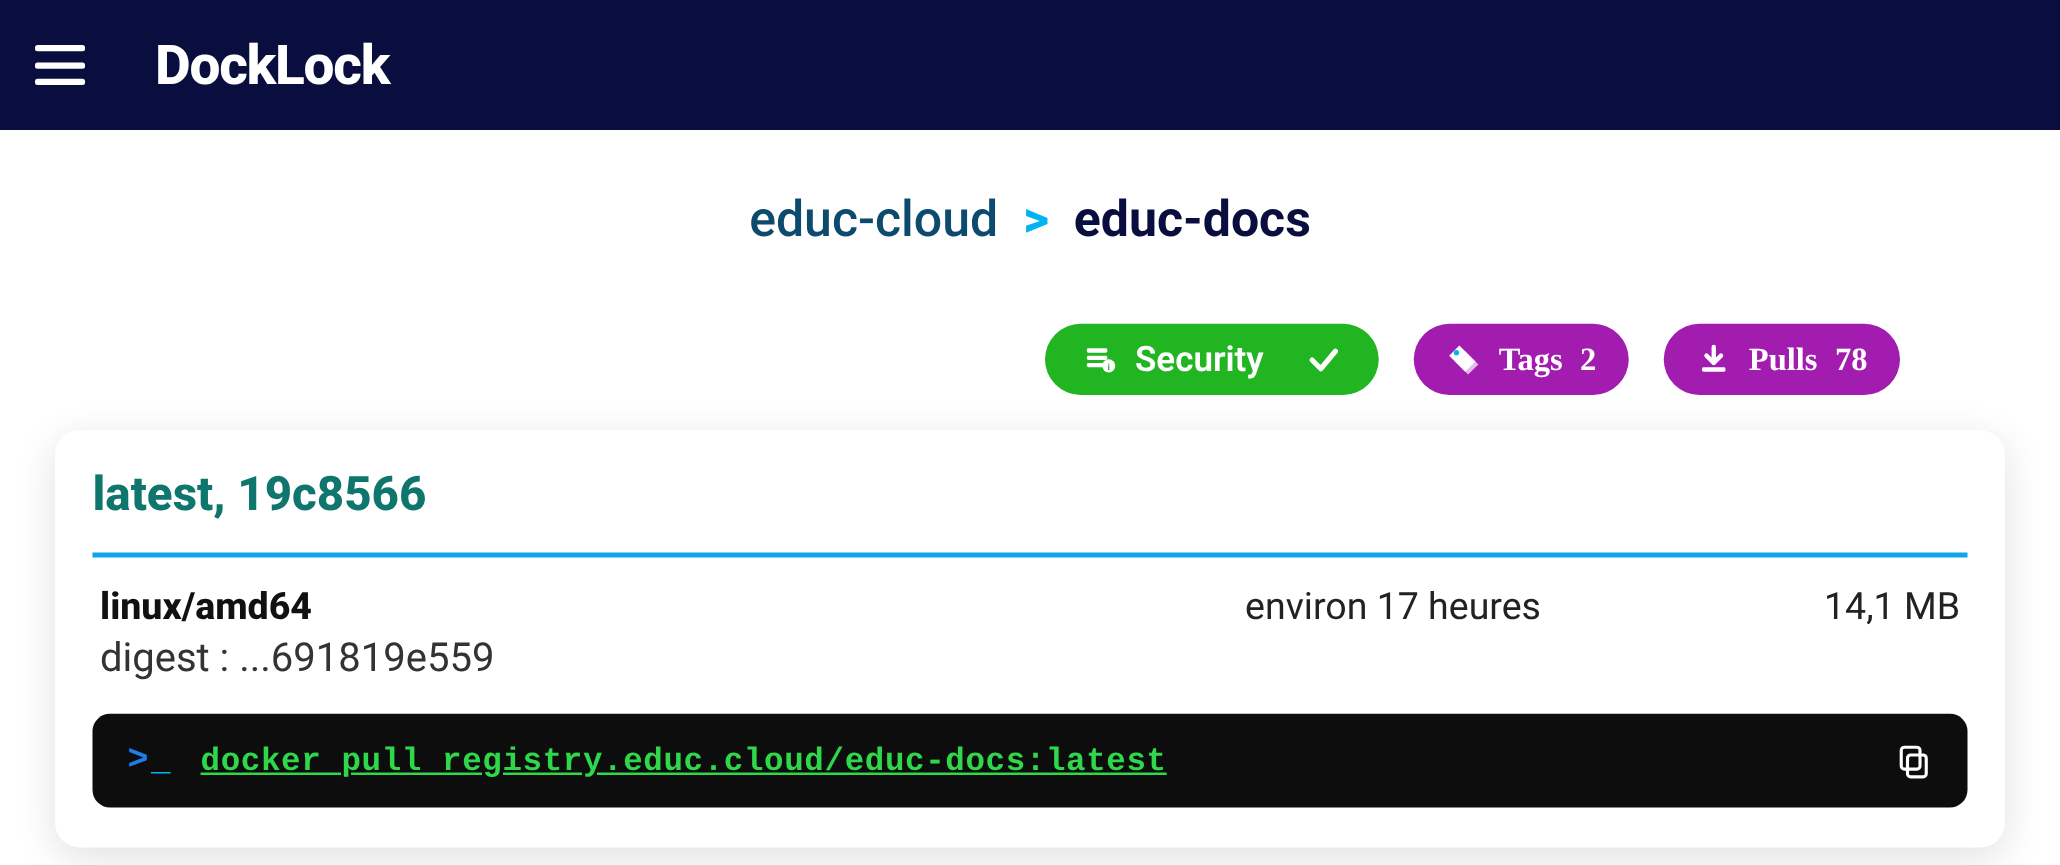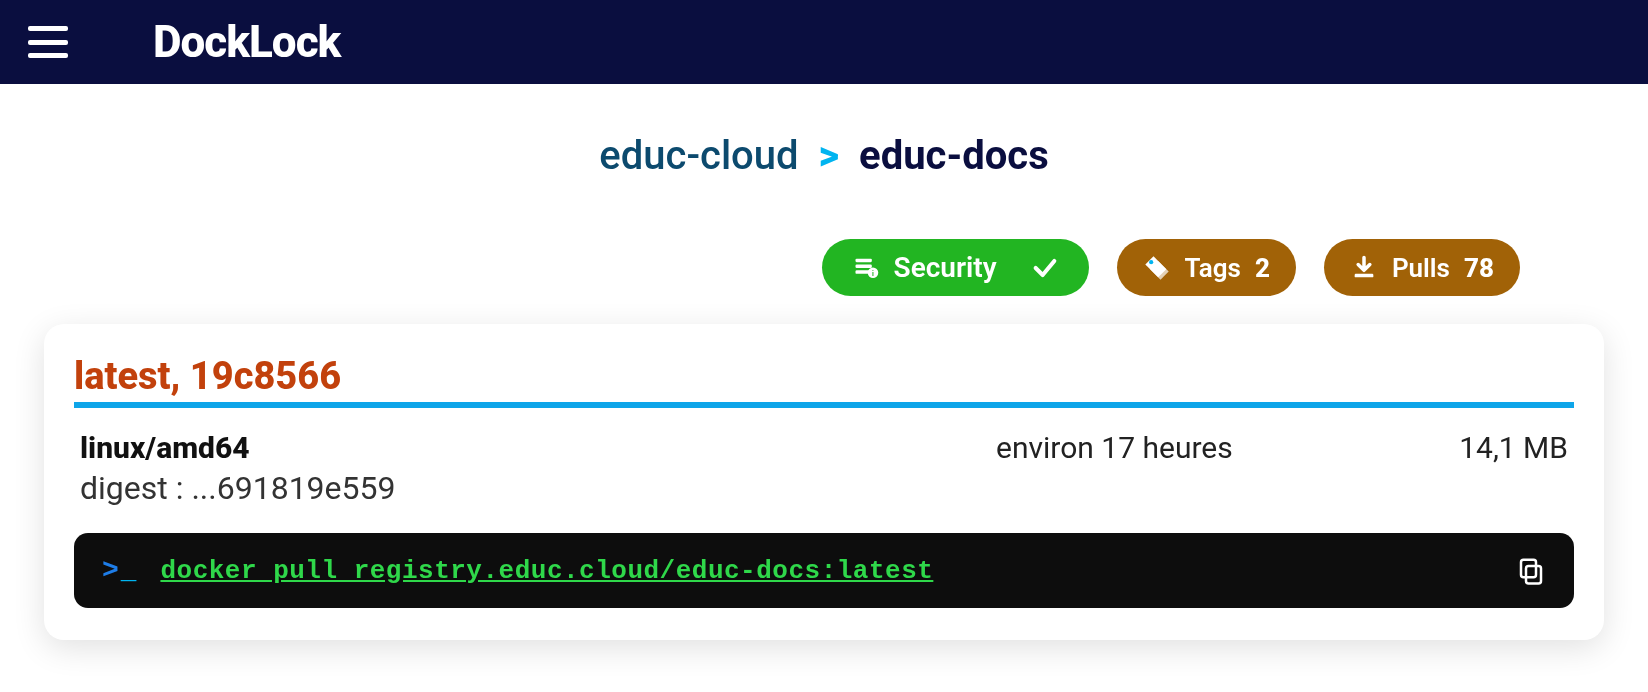--- a/index.html
+++ b/index.html
@@ -7,25 +7,25 @@
       padding: 0;
       box-sizing: border-box;
     }
     body {
       font-family: -apple-system, BlinkMacSystemFont, "Segoe UI", Roboto, "Helvetica Neue", Arial, sans-serif;
       background: #fff;
       width: 1648px;
     }
     .header {
       background: #0a0e3f;
-      height: 84px;
+      height: 104px;
       display: flex;
       align-items: center;
       padding: 0 28px;
-      gap: 85px;
+      gap: 56px;
     }
     .menu-icon {
       width: 40px;
       height: 32px;
       cursor: pointer;
       display: flex;
       flex-direction: column;
       justify-content: space-between;
     }
     .menu-icon span {
@@ -78,44 +78,45 @@
     }
     .pill.green {
       background: #22b522;
       padding: 12px 30px;
       font-size: 28px;
     }
     .pill.green .check {
       margin-left: 20px;
     }
     .pill.blue {
-      background: #a16207;
+      background: #a21caf;
+      font-family: Liberation Serif, serif;
     }
     .pill .count {
       font-weight: 800;
     }
     .icon-svg {
       width: 28px;
       height: 28px;
       fill: #fff;
       flex-shrink: 0;
     }
     .card {
       margin: 10px 44px 40px 44px;
       background: #fff;
       border-radius: 20px;
       box-shadow: 0 8px 32px rgba(0,0,0,0.12);
       padding: 30px 30px 32px 30px;
     }
     .tag-title {
-      color: #c2410c;
+      color: #0f766e;
       font-size: 38px;
       font-weight: 800;
-      padding-bottom: 4px;
-      border-bottom: 6px solid #0ea5e9;
+      padding-bottom: 24px;
+      border-bottom: 4px solid #0ea5e9;
       margin-bottom: 22px;
     }
     .info-row {
       display: flex;
       align-items: flex-start;
       justify-content: space-between;
       margin-bottom: 26px;
       padding: 0 6px;
     }
     .info-left {

